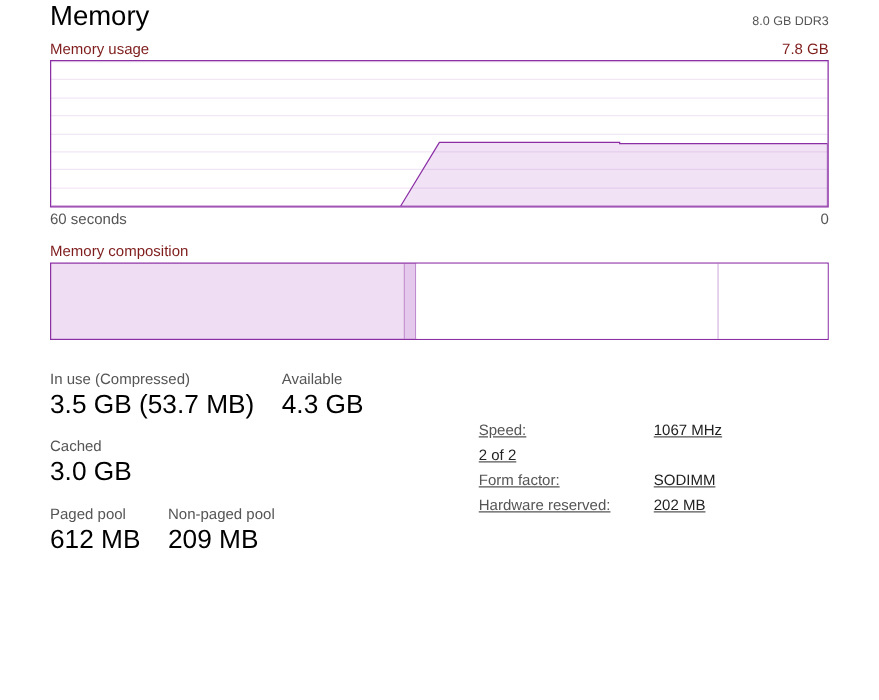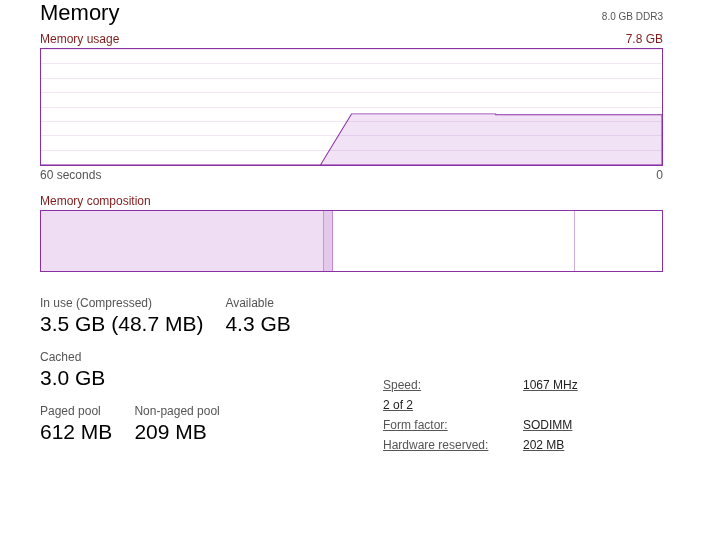--- a/index.html
+++ b/index.html
@@ -82,21 +82,21 @@
   }
   .comp-seg:last-child { border-right: none; }
   .comp-inuse { background: rgba(180,100,200,0.22); flex: 0 0 45.5%; }
   .comp-modified { background: rgba(180,100,200,0.35); flex: 0 0 1.5%; }
   .comp-standby { background: #fff; flex: 0 0 39%; }
   .comp-free { background: #fff; flex: 0 0 14%; }
   .stats {
     display: flex;
     gap: 30px;
     margin-top: 24px;
-    align-items: flex-end;
+    align-items: center;
   }
   .stats-left { flex: 1 1 auto; }
   .stat-row { display: flex; gap: 22px; margin-bottom: 14px; flex-wrap: wrap; }
   .stat-block { min-width: 0; }
   .stat-label {
     font-size: 12px;
     color: #555;
     margin-bottom: 2px;
     white-space: nowrap;
   }
@@ -167,21 +167,21 @@
   <div class="comp-seg comp-modified"></div>
   <div class="comp-seg comp-standby"></div>
   <div class="comp-seg comp-free"></div>
 </div>
 
 <div class="stats">
   <div class="stats-left">
     <div class="stat-row">
       <div class="stat-block">
         <div class="stat-label">In use (Compressed)</div>
-        <div class="stat-value">3.5 GB (48.7 MB)</div>
+        <div class="stat-value">3.5 GB (53.7 MB)</div>
       </div>
       <div class="stat-block">
         <div class="stat-label">Available</div>
         <div class="stat-value">4.3 GB</div>
       </div>
     </div>
     <div class="stat-row">
       <div class="stat-block">
         <div class="stat-label">Cached</div>
         <div class="stat-value">3.0 GB</div>

